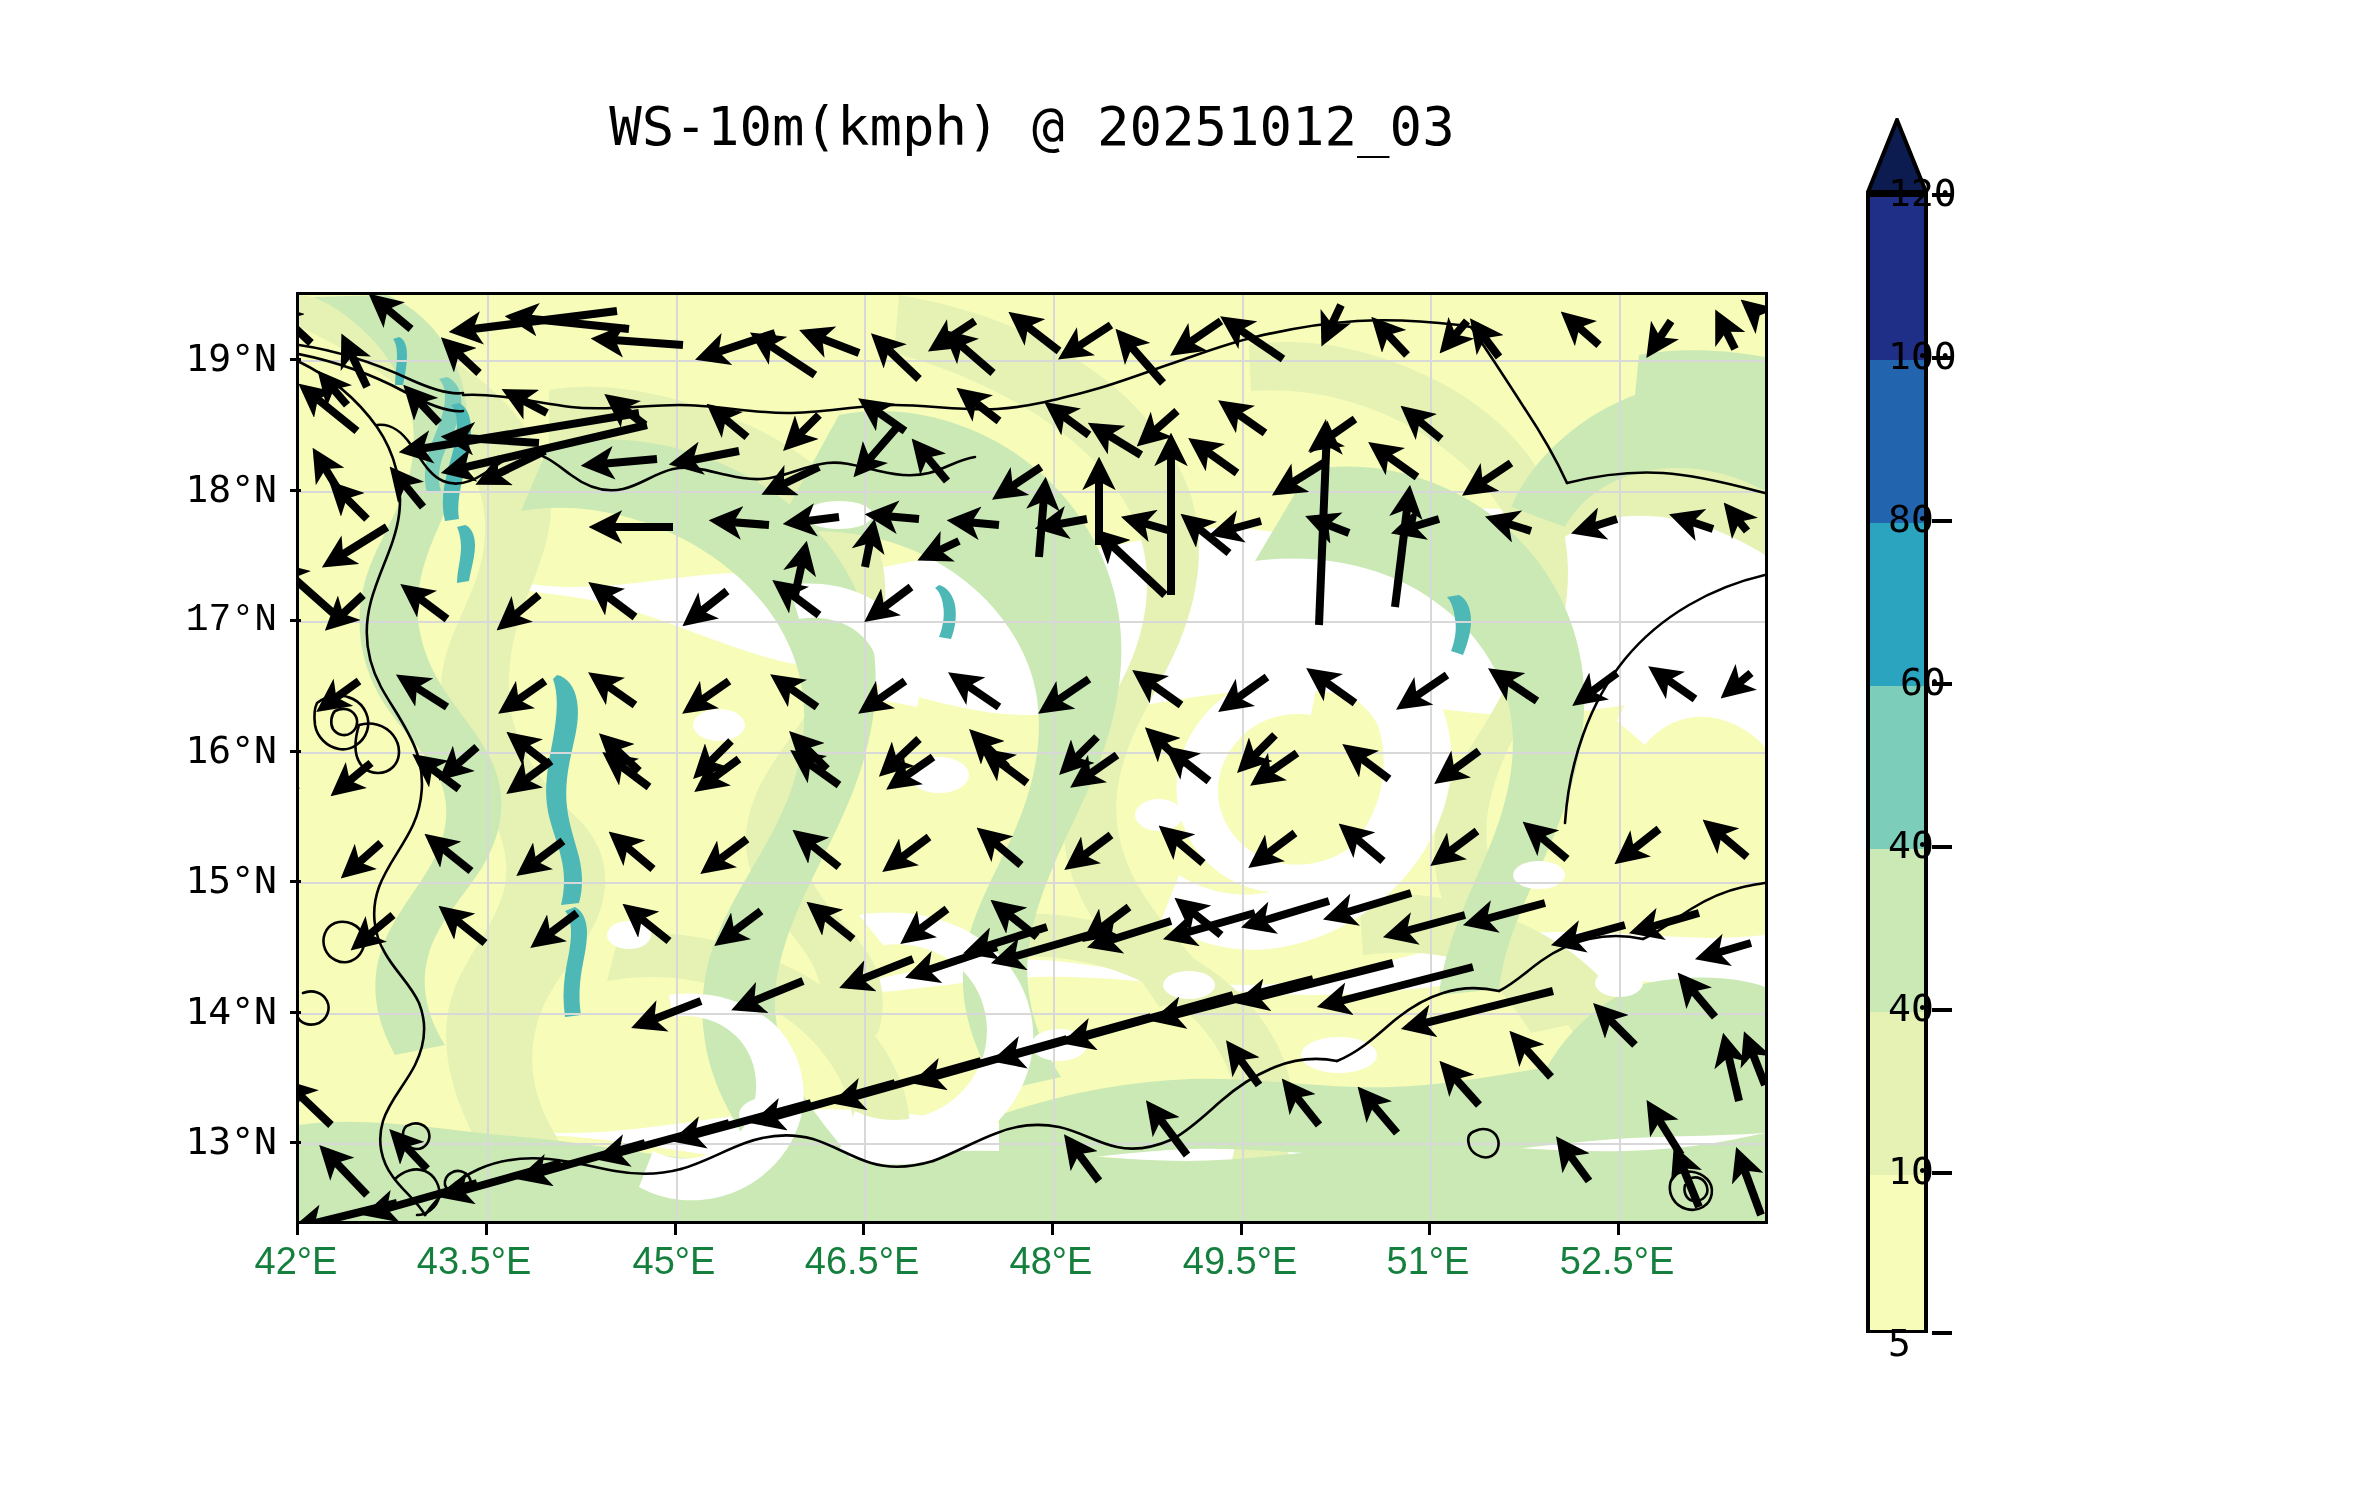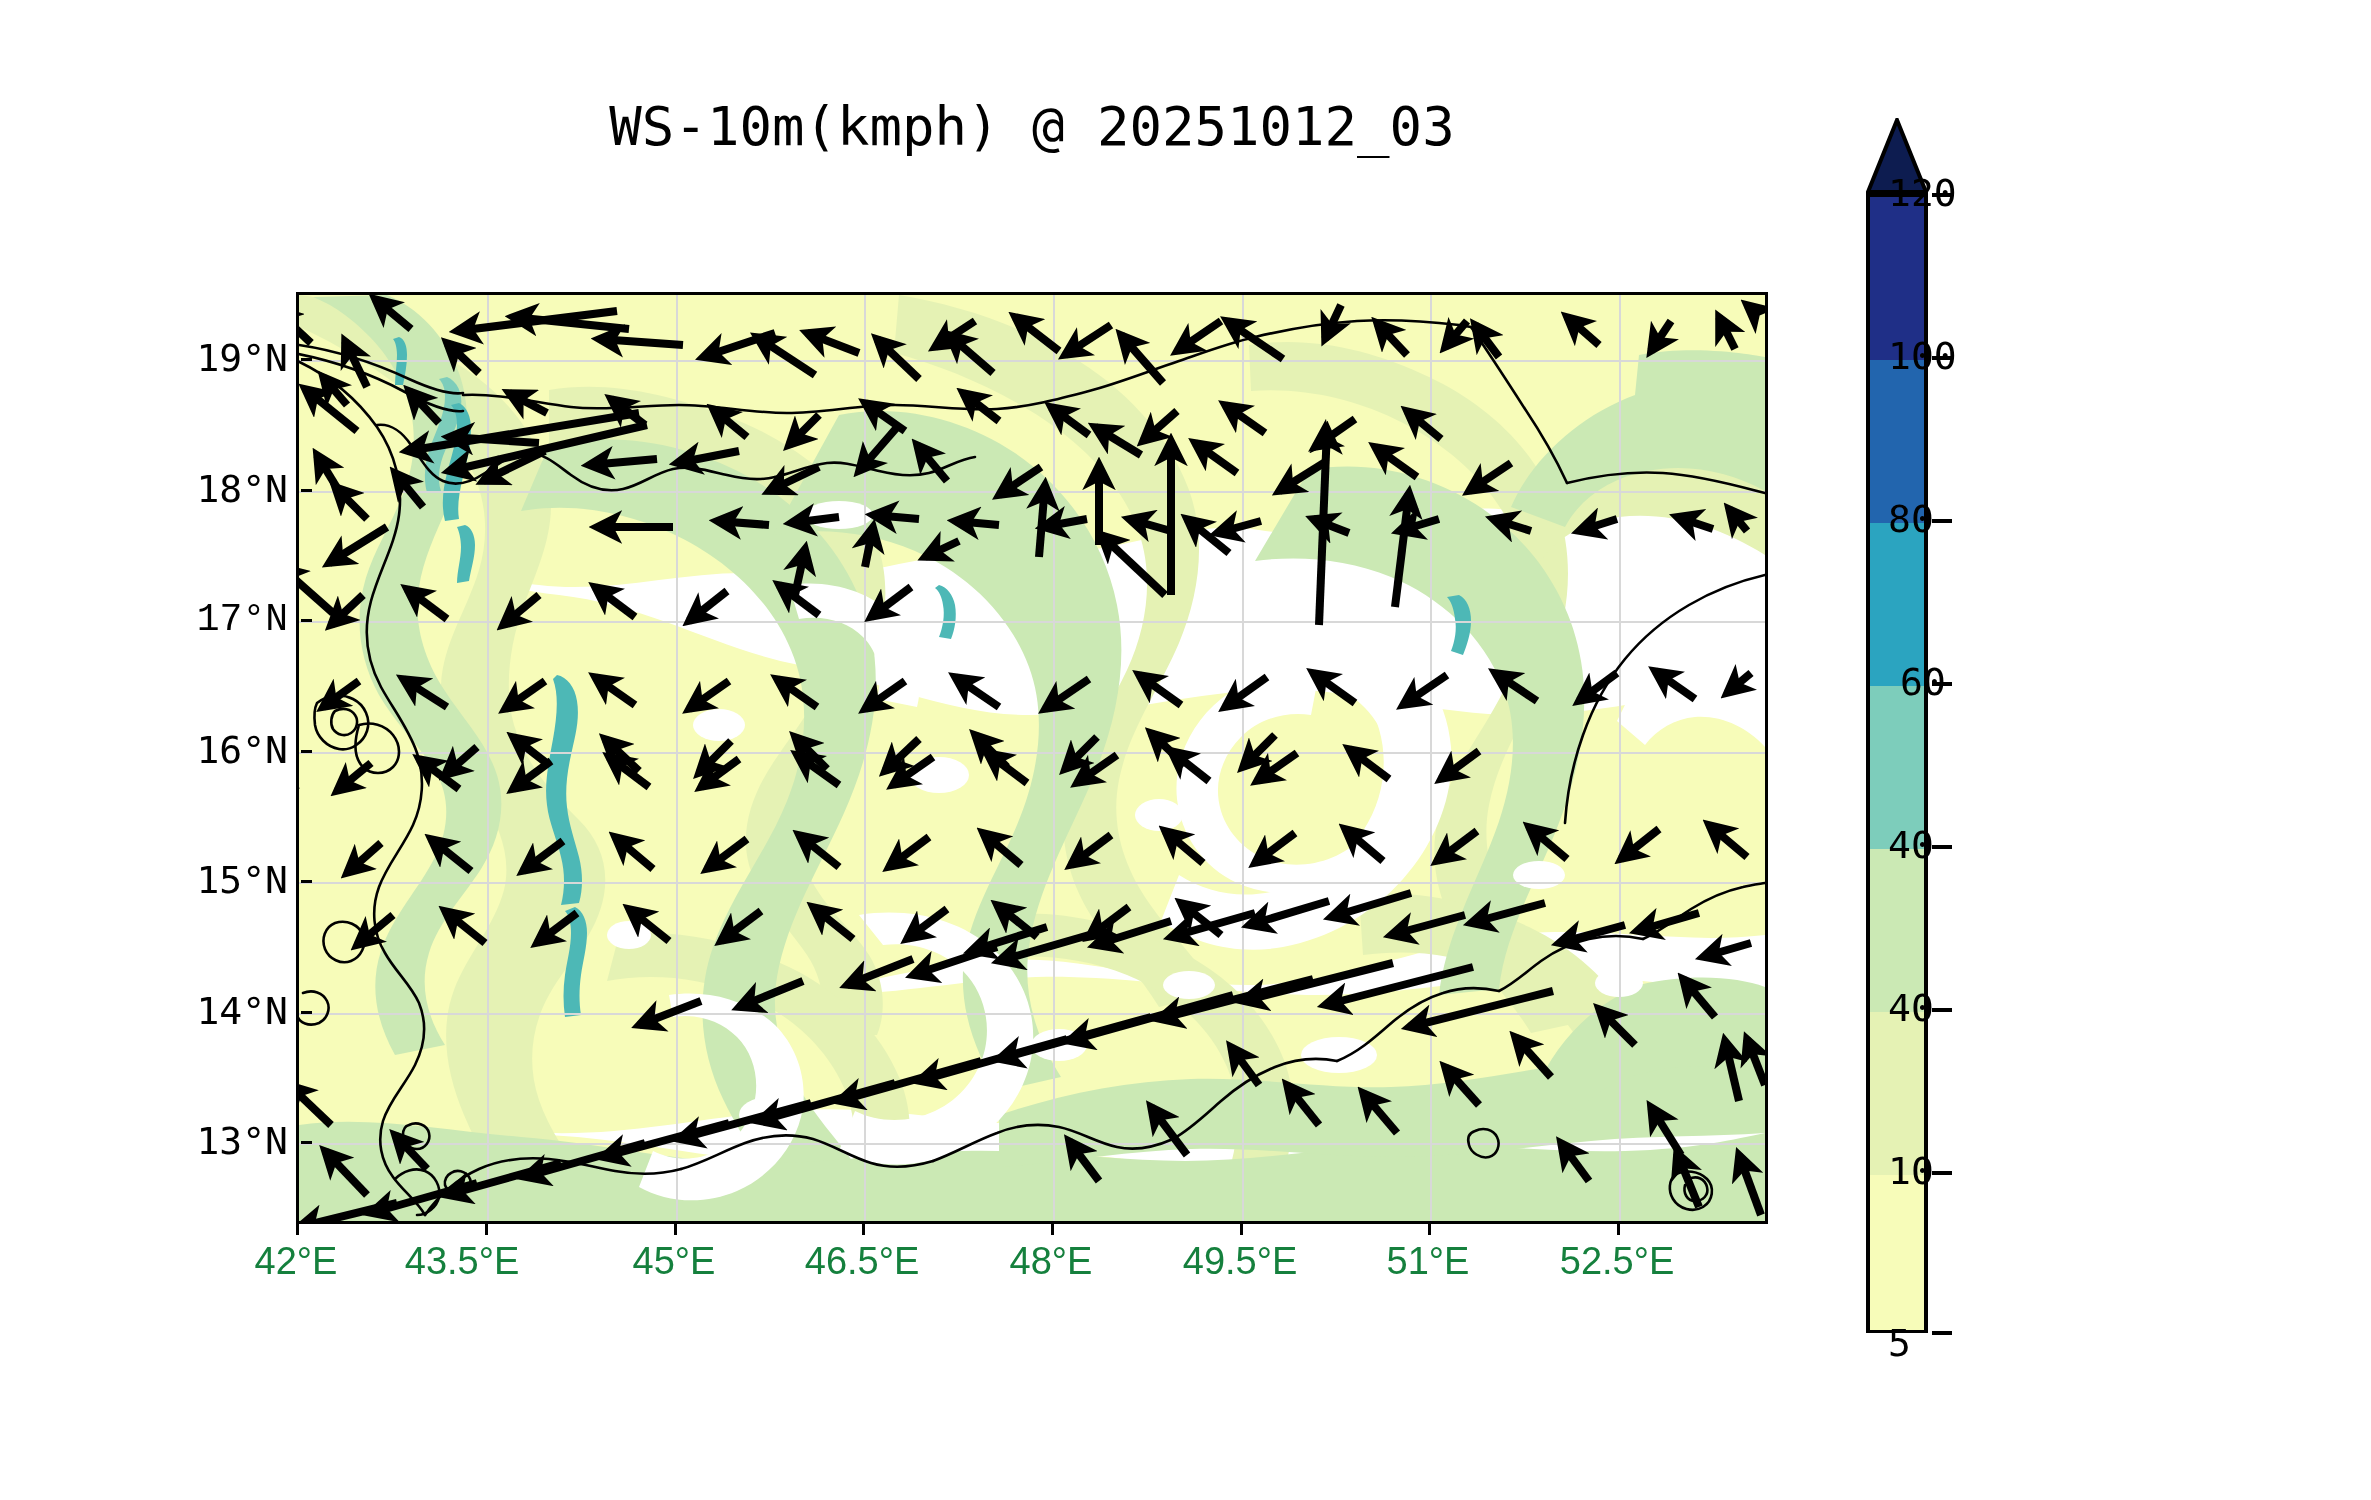--- a/index.html
+++ b/index.html
@@ -17,21 +17,21 @@
   #map-axes{position:absolute;left:296px;top:292px;width:1472px;height:932px;
             border:3px solid #000;box-sizing:border-box;overflow:hidden;
             background:#ffffff;}
   #map-clip{position:absolute;left:0;top:0;width:1466px;height:926px;overflow:hidden;}
   #map-svg{position:absolute;left:0;top:0;}
 
   
   .xtick{position:absolute;top:1240px;transform:translateX(-50%);
          font-size:38px;color:#15803d;white-space:nowrap;
          font-family:Liberation Sans, sans-serif;}
-  .ytick-wrap{position:absolute;left:16px;top:0;width:286px;height:1500px;}
+  .ytick-wrap{position:absolute;left:5px;top:0;width:286px;height:1500px;}
   .ytick2{position:absolute;right:14px;transform:translateY(-50%);
           font-size:38px;color:#000;white-space:nowrap;
           font-family:"DejaVu Sans Mono","Liberation Mono",monospace;}
   .tickmark-x{position:absolute;width:3px;height:11px;background:#000;}
   .tickmark-y{position:absolute;width:11px;height:3px;background:#000;}
 
   
   #cbar{position:absolute;left:1866px;top:193px;width:62px;height:1140px;
         border:4px solid #000;box-sizing:border-box;}
   #cbar-arrow{position:absolute;left:1866px;top:118px;width:62px;height:76px;}
@@ -597,21 +597,21 @@
   <div class="tickmark-x" style="left:296px;top:1224px;"></div>
   <div class="tickmark-x" style="left:485px;top:1224px;"></div>
   <div class="tickmark-x" style="left:674px;top:1224px;"></div>
   <div class="tickmark-x" style="left:862px;top:1224px;"></div>
   <div class="tickmark-x" style="left:1051px;top:1224px;"></div>
   <div class="tickmark-x" style="left:1240px;top:1224px;"></div>
   <div class="tickmark-x" style="left:1428px;top:1224px;"></div>
   <div class="tickmark-x" style="left:1617px;top:1224px;"></div>
 
   <div class="xtick" style="left:296px;">42°E</div>
-  <div class="xtick" style="left:462px;text-align:center;">43.5°E</div>
+  <div class="xtick" style="left:474px;text-align:center;">43.5°E</div>
   <div class="xtick" style="left:674px;">45°E</div>
   <div class="xtick" style="left:862px;">46.5°E</div>
   <div class="xtick" style="left:1051px;">48°E</div>
   <div class="xtick" style="left:1240px;">49.5°E</div>
   <div class="xtick" style="left:1428px;">51°E</div>
   <div class="xtick" style="left:1617px;">52.5°E</div>
 </div>
 
 <div class="ytick-wrap">
   <div class="tickmark-y" style="left:285px;top:358px;"></div>

